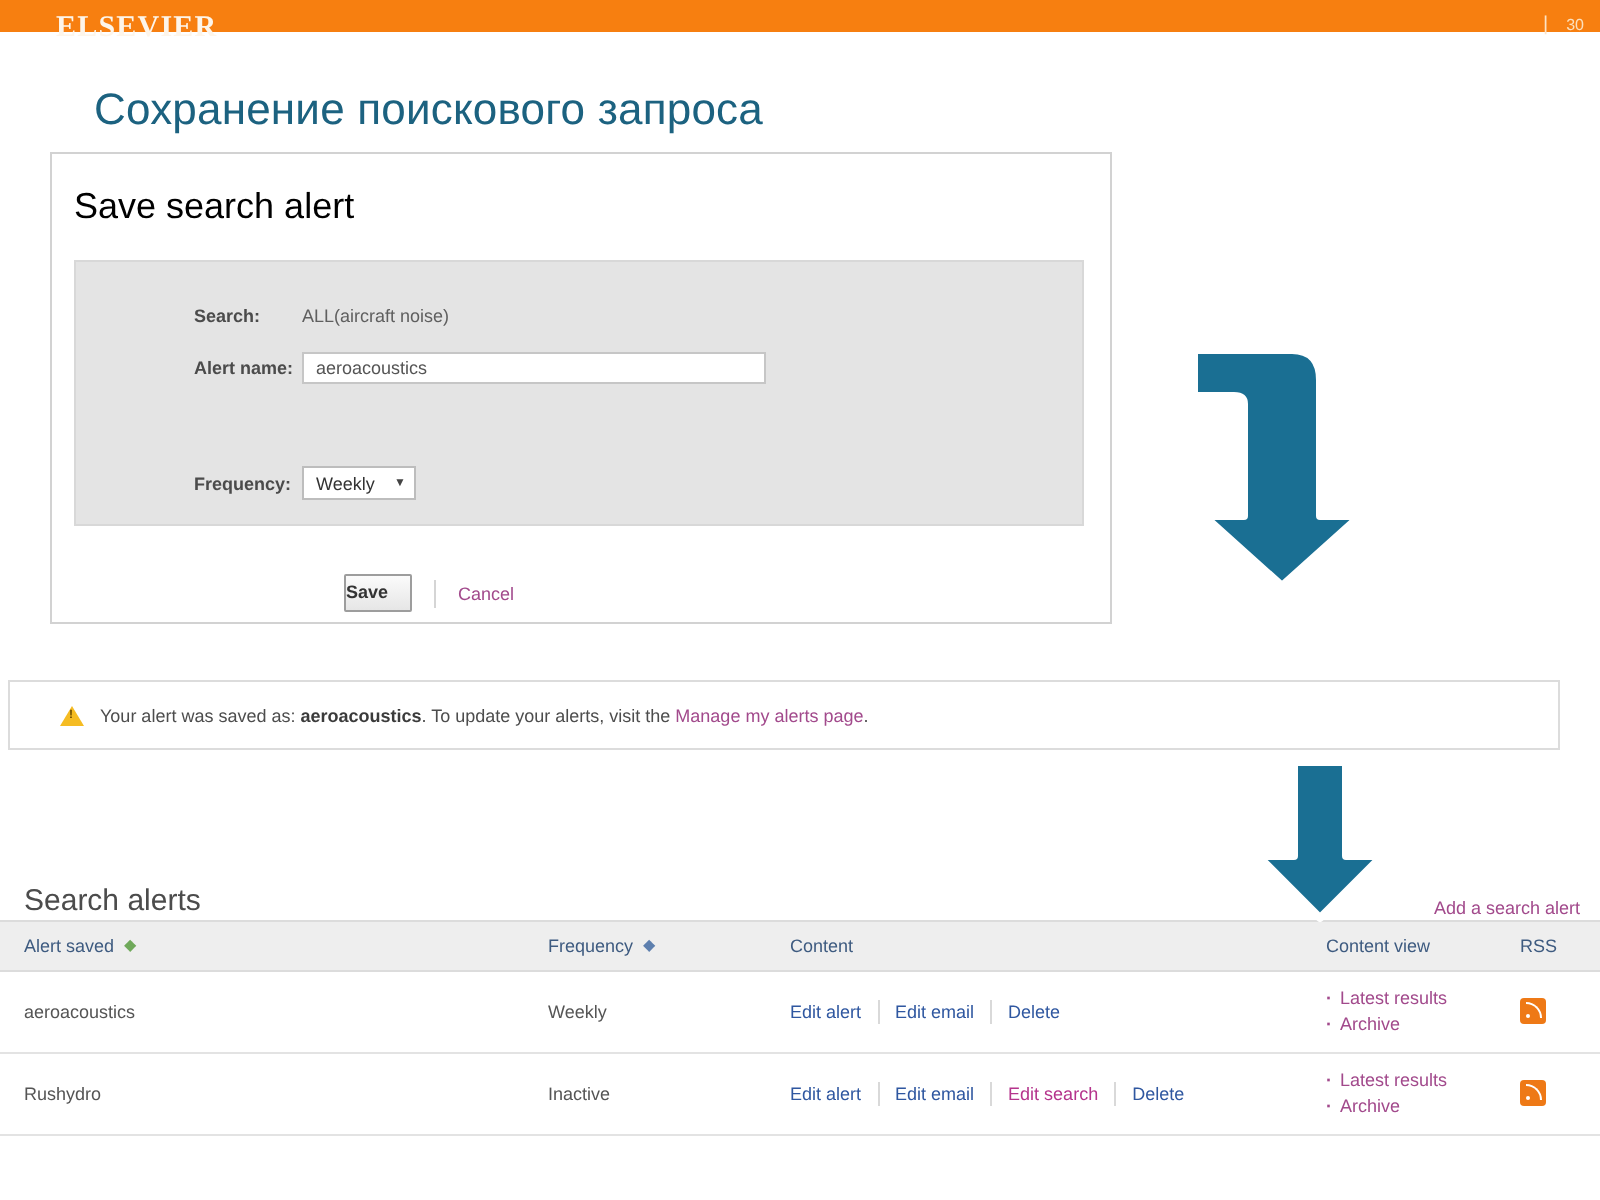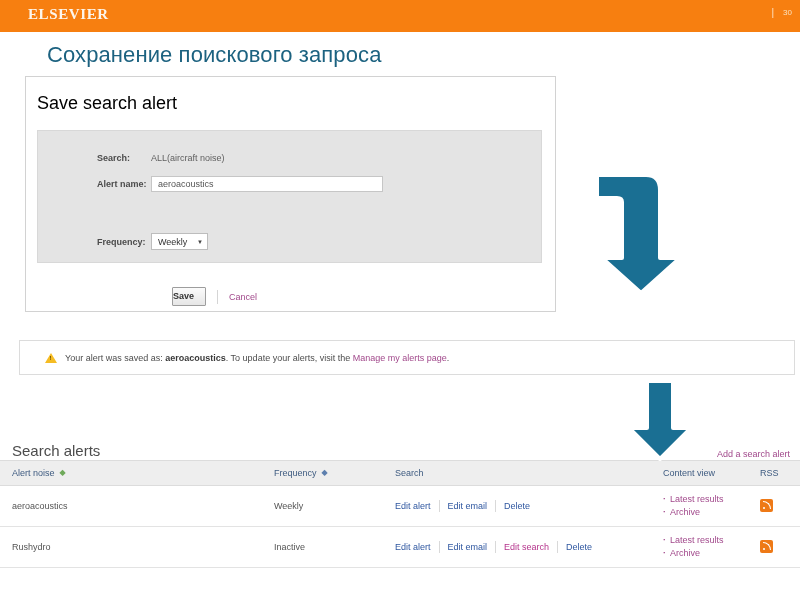--- a/index.html
+++ b/index.html
@@ -13,21 +13,21 @@
     font-family: "Liberation Sans", sans-serif;
     overflow: hidden;
     position: relative;
   }
 
   
   .header {
     position: absolute;
     top: 0; left: 0;
     width: 800px;
-    height: 32px;
+    height: 16px;
     background: #f77f10;
   }
   .header-logo {
     position: absolute;
     left: 28px;
     top: 6px;
     color: #fdf5ea;
     font-family: "Liberation Serif", serif;
     font-size: 15px;
     font-weight: bold;
@@ -176,21 +176,21 @@
   .link-cancel {
     font-size: 9px;
     color: #a24a8c;
     text-decoration: none;
     cursor: pointer;
   }
 
   
   .notice {
     position: absolute;
-    left: 19px;
+    left: 4px;
     top: 340px;
     width: 776px;
     height: 35px;
     background: #ffffff;
     border: 1px solid #dcdcdc;
     box-sizing: border-box;
     display: flex;
     align-items: center;
     padding-left: 25px;
   }
@@ -431,23 +431,23 @@
 </div>
 
 <div class="alerts-head">
   <div class="alerts-title">Search alerts</div>
   <a class="add-alert-link">Add a search alert</a>
 </div>
 
 <table class="alerts">
   <thead>
     <tr>
-      <th class="c-name"><span>Alert noise</span><span class="sort-green">◆</span></th>
+      <th class="c-name"><span>Alert saved</span><span class="sort-green">◆</span></th>
       <th class="c-freq"><span>Frequency</span><span class="sort-blue">◆</span></th>
-      <th class="c-act"><span>Search</span></th>
+      <th class="c-act"><span>Content</span></th>
       <th class="c-view"><span>Content view</span></th>
       <th class="c-rss"><span>RSS</span></th>
     </tr>
   </thead>
   <tbody>
 
     <tr>
       <td class="c-name">aeroacoustics</td>
       <td class="c-freq">Weekly</td>
       <td class="c-act">

